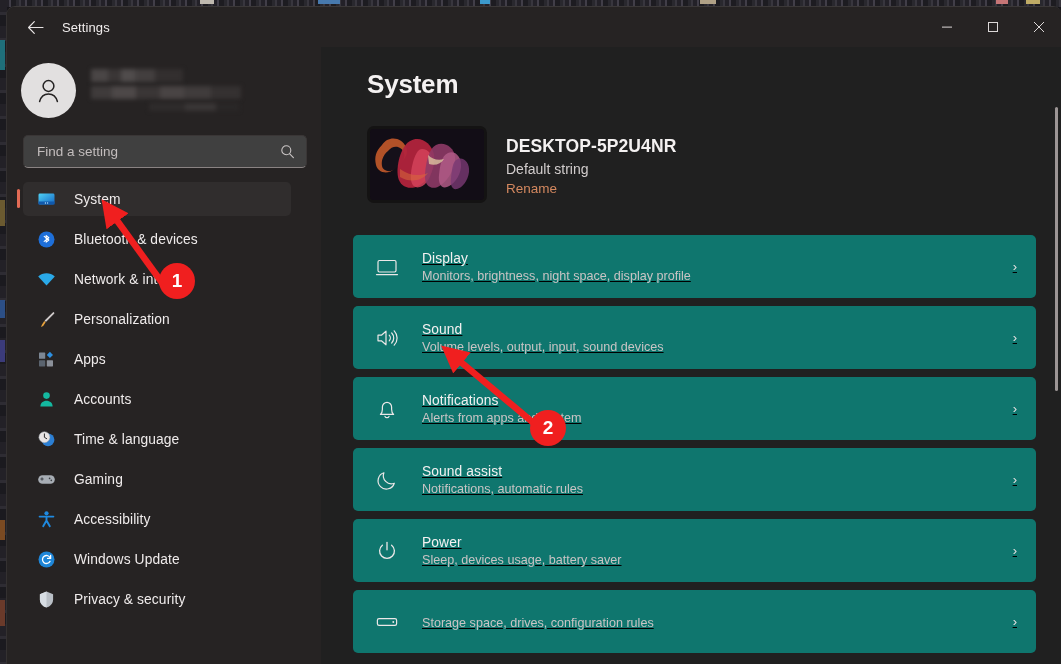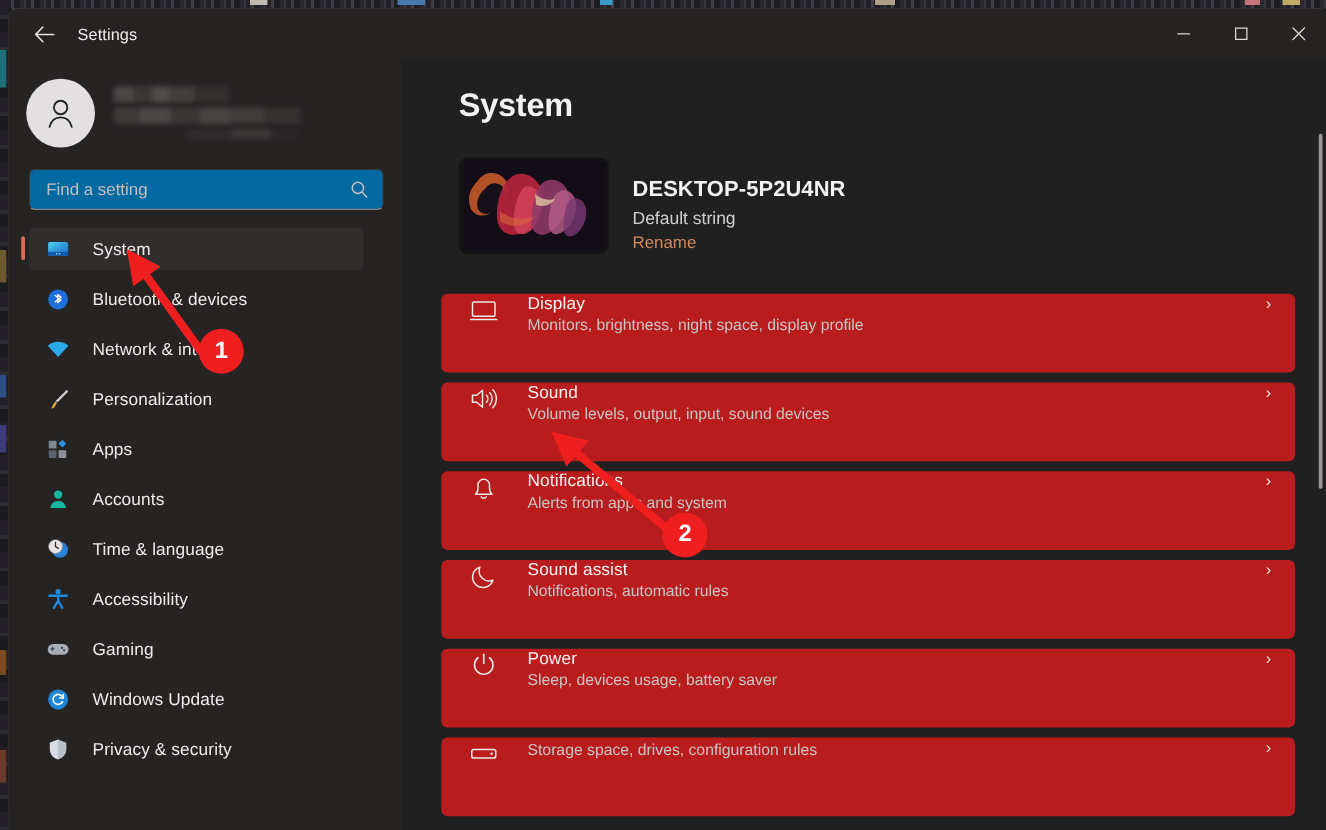--- a/index.html
+++ b/index.html
@@ -151,21 +151,21 @@
   .redact.l3 {
     width: 90px; height: 8px;
     margin-left: 58px;
     background: linear-gradient(90deg,#2f2c2c 0 40%,#3a3636 40% 75%,#2a2727 75% 100%);
   }
 
   
   #search-box {
     margin: 16px 14px 0 16px;
     height: 33px;
-    background: #0369a1;
+    background: #404040;
     border: 1px solid #3a3636;
     border-bottom: 1px solid #8a8383;
     border-radius: 5px;
     display: flex;
     align-items: center;
     padding: 0 11px;
     box-sizing: border-box;
   }
   #search-input {
     flex: 1;
@@ -228,21 +228,21 @@
     font-weight: bold;
     color: #f4f1f1;
     margin: 22px 0 0 46px;
     letter-spacing: -.2px;
   }
 
   
   #device-header {
     display: flex;
     margin: 26px 0 0 46px;
-    align-items: flex-end;
+    align-items: center;
   }
   #device-thumb {
     width: 120px; height: 77px;
     border-radius: 7px;
     border: 3px solid #141313;
     box-sizing: border-box;
     background: #151018;
     overflow: hidden;
     position: relative;
     flex: 0 0 120px;
@@ -265,28 +265,29 @@
     margin-top: 4px;
     display: inline-block;
   }
 
   
   #settings-list {
     margin: 32px 26px 0 32px;
   }
   .setting-row {
     height: 63px;
-    background: #b91c1c;
+    background: #0f766e;
     border-radius: 5px;
     margin-bottom: 8px;
     display: flex;
-    align-items: flex-start;
+    align-items: center;
     padding: 0 19px 0 21px;
     box-sizing: border-box;
     position: relative;
+    text-decoration: underline;
   }
   .row-icon {
     width: 26px; height: 26px;
     flex: 0 0 26px;
     display: flex; align-items: center; justify-content: center;
     color: #ece8e8;
   }
   .row-text { margin-left: 22px; flex: 1; }
   .row-title {
     font-size: 13.8px;
@@ -501,37 +502,37 @@
               <circle cx="7.4" cy="7.2" r="5.5" stroke="#9aa0a6" stroke-width=".5" fill="none"></circle>
               <path d="M7.4 3.9v3.4l2.3 1.4" stroke="#2b2b2b" stroke-width="1" stroke-linecap="round"></path>
             </svg>
           </span>
           <span class="nav-label">Time &amp; language</span>
         </div>
 
         <div class="nav-item">
           <span class="nav-icon">
             <svg width="19" height="19" viewBox="0 0 19 19" fill="none">
-              <circle cx="9.5" cy="3.3" r="2.1" fill="#1f8ae0"></circle>
-              <path d="M2.6 6.6h13.8M9.5 6.6v5.2M9.5 10.6l-3.3 5.6M9.5 10.6l3.3 5.6" stroke="#1f8ae0" stroke-width="1.9" stroke-linecap="round"></path>
-            </svg>
-          </span>
-          <span class="nav-label">Accessibility</span>
-        </div>
-
-        <div class="nav-item">
-          <span class="nav-icon">
-            <svg width="19" height="19" viewBox="0 0 19 19" fill="none">
               <rect x="1.2" y="5.2" width="16.6" height="8.6" rx="4.3" fill="#a7adb4"></rect>
               <path d="M5 7.8v2.4M3.8 9h2.4" stroke="#3a3f44" stroke-width="1" stroke-linecap="round"></path>
               <circle cx="12.6" cy="8.3" r=".85" fill="#3a3f44"></circle>
               <circle cx="14.3" cy="10.3" r=".85" fill="#3a3f44"></circle>
             </svg>
           </span>
           <span class="nav-label">Gaming</span>
+        </div>
+
+        <div class="nav-item">
+          <span class="nav-icon">
+            <svg width="19" height="19" viewBox="0 0 19 19" fill="none">
+              <circle cx="9.5" cy="3.3" r="2.1" fill="#1f8ae0"></circle>
+              <path d="M2.6 6.6h13.8M9.5 6.6v5.2M9.5 10.6l-3.3 5.6M9.5 10.6l3.3 5.6" stroke="#1f8ae0" stroke-width="1.9" stroke-linecap="round"></path>
+            </svg>
+          </span>
+          <span class="nav-label">Accessibility</span>
         </div>
 
         <div class="nav-item">
           <span class="nav-icon">
             <svg width="19" height="19" viewBox="0 0 19 19" fill="none">
               <circle cx="9.5" cy="9.5" r="8" fill="#1e86d8"></circle>
               <path d="M13.3 8.3a4 4 0 10-.3 3.1" stroke="#fff" stroke-width="1.3" fill="none" stroke-linecap="round"></path>
               <path d="M13.6 5.4v3h-3" stroke="#fff" stroke-width="1.3" fill="none" stroke-linecap="round" stroke-linejoin="round"></path>
             </svg>
           </span>

